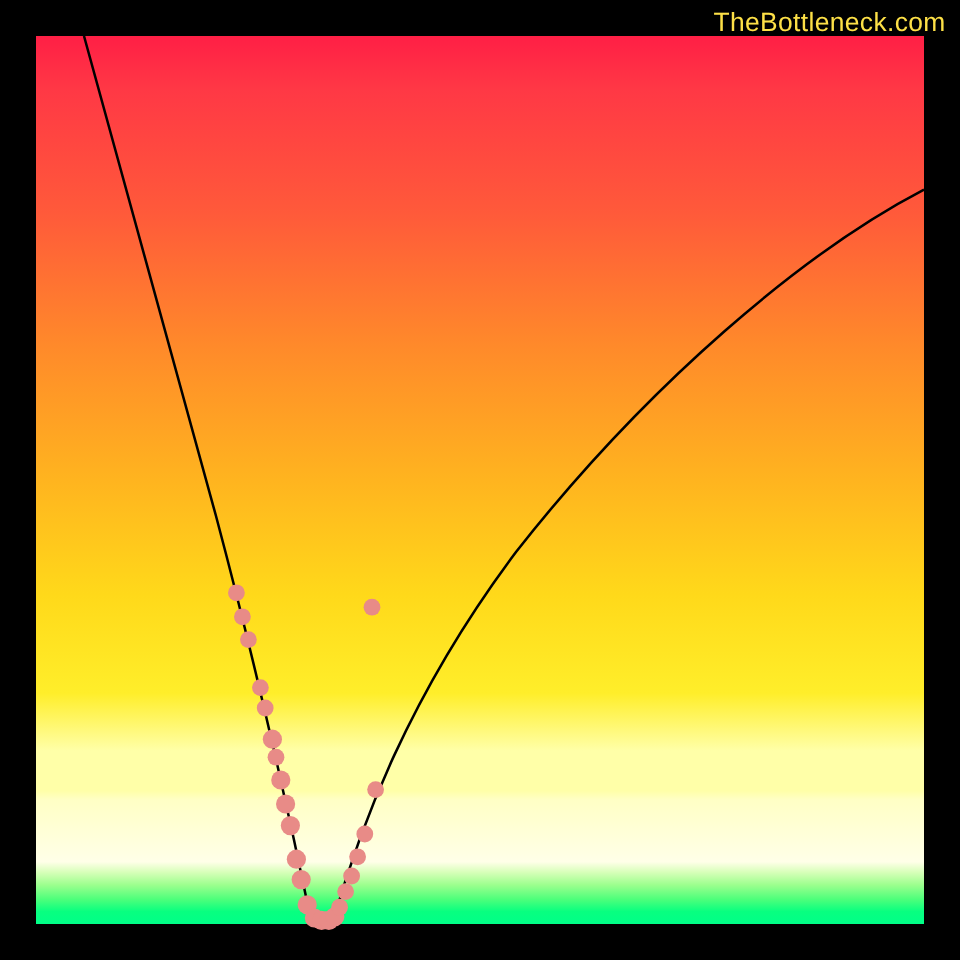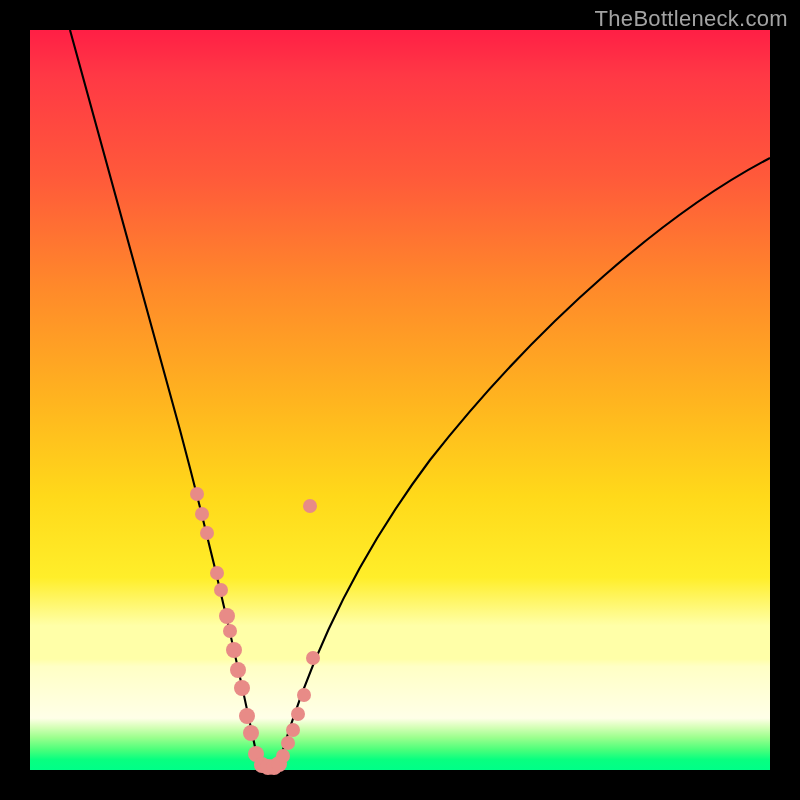--- a/index.html
+++ b/index.html
@@ -44,21 +44,21 @@
         #9cff8e 95.6%,
         #4eff7b 97.2%,
         #08ff80 98.6%,
         #00ff88 100%
       );
   }
   .watermark {
     position: absolute;
     top: 6px;
     right: 12px;
-    color: #a3a3a3;
+    color: #fde047;
     font-size: 22px;
     font-weight: 400;
     letter-spacing: 0.3px;
     user-select: none;
   }
   svg.curves {
     position: absolute;
     left: 0;
     top: 0;
     width: 740px;

